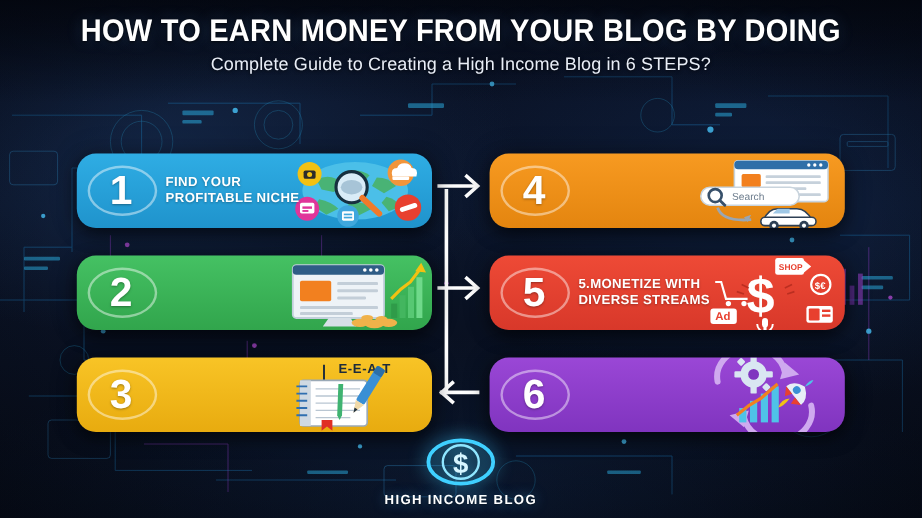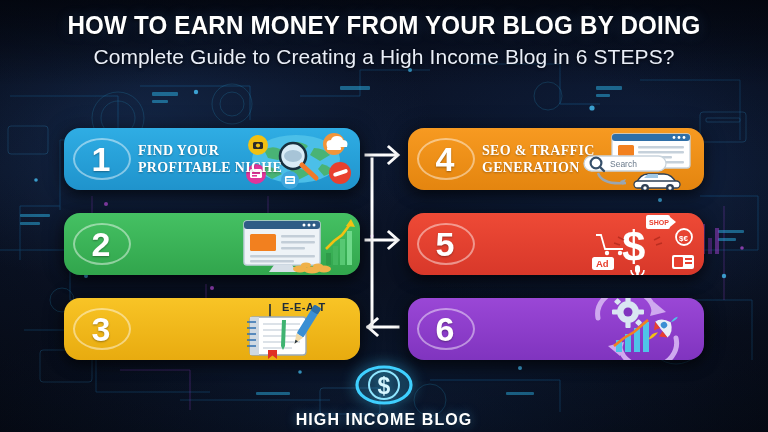--- a/index.html
+++ b/index.html
@@ -40,21 +40,21 @@
     font-weight:bold;
     font-size:26px;
     letter-spacing:0.2px;
     color:#ffffff;
     transform:scaleX(0.93);
     text-shadow:0 1px 3px rgba(0,0,0,0.75), 0 0 14px rgba(120,180,255,0.22);
     white-space:nowrap;
   }
   .subtitle {
     margin-top:4px;
-    font-size:21px;
+    font-size:15px;
     color:#e9eef7;
     letter-spacing:0.1px;
     text-shadow:0 1px 3px rgba(0,0,0,0.7);
     white-space:nowrap;
   }
 
   
   .grid { position:absolute; inset:0; z-index:5; }
   .card {
     position:absolute;
@@ -88,23 +88,23 @@
     position:relative;
     font-family:"Liberation Sans Narrow","Liberation Sans", sans-serif;
     font-weight:bold;
     font-size:34px;
     line-height:1;
     color:#ffffff;
     text-shadow:0 1px 2px rgba(0,0,0,0.35);
   }
   .label {
     flex:0 0 auto;
-    font-family:Liberation Serif, serif;
+    font-family:Liberation Sans, sans-serif;
     font-weight:bold;
-    font-size:14px;
+    font-size:11px;
     line-height:1.22;
     color:#ffffff;
     letter-spacing:0.3px;
     text-transform:uppercase;
     white-space:pre-line;
     text-shadow:0 1px 2px rgba(0,0,0,0.3);
     z-index:3;
   }
   .art {
     position:absolute;
@@ -118,21 +118,21 @@
   .connectors { position:absolute; inset:0; z-index:4; pointer-events:none; }
 
   
   .badge { position:absolute; left:0; right:0; top:364px; text-align:center; z-index:6; }
   .coin { width:64px; height:44px; margin:0 auto; position:relative; }
   .coin svg { display:block; filter:drop-shadow(0 0 7px rgba(64,205,255,0.85)); }
   .brand {
     margin-top:3px;
     font-family:"Liberation Sans Narrow","Liberation Sans", sans-serif;
     font-weight:bold;
-    font-size:16px;
+    font-size:11px;
     letter-spacing:1.1px;
     color:#ffffff;
     text-shadow:0 0 10px rgba(90,190,255,0.5), 0 1px 2px rgba(0,0,0,0.8);
   }
 </style>
 </head>
 <body>
 
 <div id="stage">
 
@@ -375,22 +375,20 @@
           <path d="M38 52 h9 v9 l-4.5-3.6 L38 61z" fill="#e02f24"></path>
         </svg>
       </div>
     </div>
 
     <div class="card col-r row1" style="background:linear-gradient(180deg,#f79a21 0%,#e4850f 100%);">
       <div class="num-wrap">
         <div class="ellipse"></div>
         <div class="num">4</div>
       </div>
-      <div class="label">SEO &amp; TRAFFIC
-GENERATION</div>
       <div class="art">
         <svg viewBox="0 0 126 62">
           <rect x="38" y="6" width="78" height="34" rx="3" fill="#ffffff" stroke="#c9d4dd" stroke-width="1.3"></rect>
           <rect x="38" y="6" width="78" height="7" rx="3" fill="#2f6fa8"></rect>
           <circle cx="110" cy="9.5" r="1.4" fill="#ffffff"></circle>
           <circle cx="105" cy="9.5" r="1.4" fill="#ffffff"></circle>
           <circle cx="100" cy="9.5" r="1.4" fill="#ffffff"></circle>
           <rect x="44" y="17" width="16" height="11" rx="1.5" fill="#f2801f"></rect>
           <g fill="#c6d1db">
             <rect x="64" y="18" width="46" height="2.4" rx="1"></rect>
@@ -415,20 +413,22 @@
           </g>
         </svg>
       </div>
     </div>
 
     <div class="card col-r row2" style="background:linear-gradient(180deg,#ee4a36 0%,#d8382a 100%);">
       <div class="num-wrap">
         <div class="ellipse"></div>
         <div class="num">5</div>
       </div>
+      <div class="label">5.MONETIZE WITH
+DIVERSE STREAMS</div>
       <div class="art">
         <svg viewBox="0 0 126 62">
           <text x="48" y="48" font-family="Liberation Sans Narrow, Liberation Sans, sans-serif" font-size="42" font-weight="bold" fill="#ffffff">$</text>
           <g stroke="#ffffff" stroke-width="1.8" fill="none">
             <path d="M22 22 h5 l4 14 h18"></path>
             <circle cx="33" cy="40" r="2.2" fill="#ffffff" stroke="none"></circle>
             <circle cx="46" cy="40" r="2.2" fill="#ffffff" stroke="none"></circle>
           </g>
           <g>
             <rect x="18" y="44" width="22" height="13" rx="2.5" fill="#ffffff"></rect>

